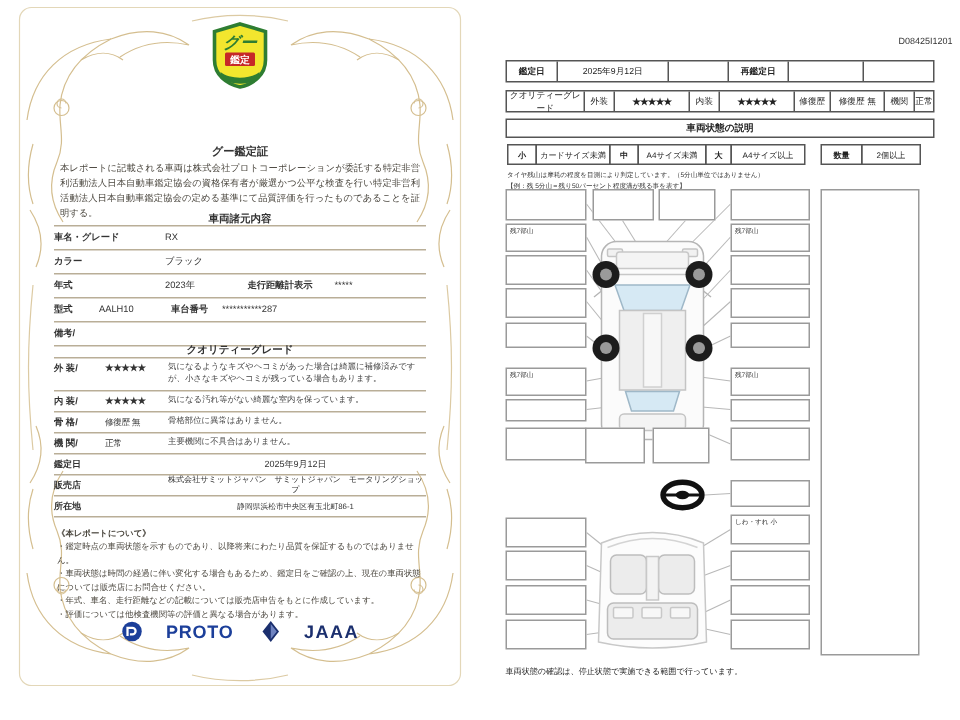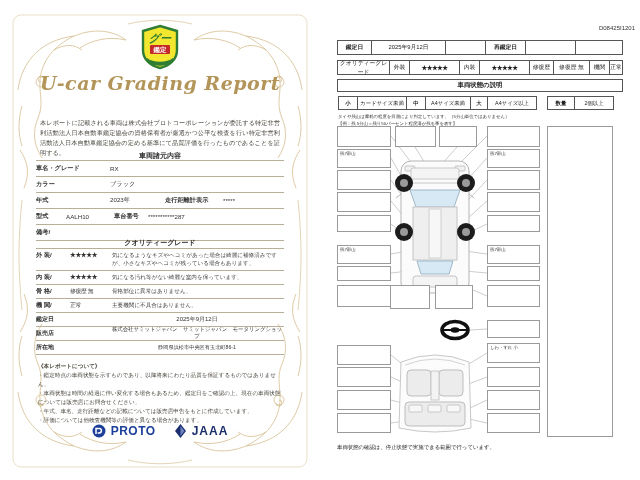--- a/index.html
+++ b/index.html
@@ -1,41 +1,41 @@
 <!DOCTYPE html>
 <html><head>
 <meta charset="utf-8">
 <style>
   html,body{margin:0;padding:0;}
   body{width:640px;height:480px;background:#ffffff;position:relative;overflow:hidden;
        font-family:"Liberation Sans",sans-serif;color:#222;}
   .abs{position:absolute;box-sizing:border-box;}
   
-  .page-left{left:8px;top:10px;width:304px;height:462px;background:#fff;}
+  .page-left{left:8px;top:0;width:304px;height:462px;background:#fff;}
   .lp-title{font-family:"DejaVu Serif",serif;font-style:italic;font-weight:bold;
             font-size:19px;color:#b3955a;text-align:center;width:100%;letter-spacing:.5px;}
   .lp-sub{font-size:7.5px;font-weight:bold;text-align:center;width:100%;color:#333;}
   .lp-intro{font-size:6.2px;line-height:1.6;color:#4a463e;text-align:justify;}
   .sec-title{font-size:7px;font-weight:bold;text-align:center;color:#333;}
   .spec-row{display:flex;align-items:center;border-bottom:1px solid #b9ae97;height:15px;
             font-size:6.2px;color:#333;}
   .spec-row .lab{font-weight:bold;width:74px;}
   .grade-row{display:flex;align-items:flex-start;border-bottom:1px solid #b9ae97;
              padding:2px 0;font-size:6.2px;color:#333;}
   .grade-row .glab{font-weight:bold;width:34px;flex:none;}
   .grade-row .gval{width:42px;flex:none;font-size:6.4px;letter-spacing:-.3px;}
   .grade-row .gdesc{flex:1;font-size:5.6px;line-height:1.5;color:#444;}
   .info-row{display:flex;align-items:center;border-bottom:1px solid #b9ae97;height:13px;
             font-size:6px;color:#333;}
   .info-row .lab{font-weight:bold;width:74px;flex:none;}
   .info-row .val{flex:1;text-align:center;}
   .notes{font-size:5.6px;line-height:1.5;color:#4a463e;}
   .notes .nt{margin:0 0 1px 0;}
   .logo-strip{display:flex;justify-content:center;align-items:center;gap:18px;width:100%;}
-  .logo{display:flex;align-items:center;gap:5px;font-weight:bold;}
+  .logo{display:flex;align-items:center;gap:16px;font-weight:bold;}
   .proto-txt{color:#1c3f9a;font-size:12px;letter-spacing:.5px;}
   .jaaa-txt{color:#1b2f6e;font-size:12px;letter-spacing:1px;}
   
   .page-right{left:325px;top:18px;width:312px;height:458px;background:#fff;}
   .rp-title{width:100%;text-align:center;font-size:7.5px;font-weight:bold;color:#222;}
   .rp-doc{font-size:6px;color:#333;}
   .tbl{display:flex;border:1px solid #555;background:#fff;}
   .tbl .c{border-right:1px solid #555;display:flex;align-items:center;justify-content:center;
           font-size:5.8px;color:#222;height:100%;box-sizing:border-box;text-align:center;}
   .tbl .c:last-child{border-right:none;}
@@ -82,21 +82,21 @@
   </svg>
 
   <svg class="abs" style="left:132px;top:14px;" width="40" height="46" viewBox="0 0 40 46">
     <path d="M20,2 L37,7 V26 C37,36 29,42 20,44 C11,42 3,36 3,26 V7 Z" fill="#f2e62e" stroke="#2e7d32" stroke-width="2.4"></path>
     <text x="20" y="18" text-anchor="middle" font-size="11" font-weight="bold" font-style="italic" fill="#2e7d32">グー</text>
     <rect x="10" y="21" width="20" height="9" rx="1" fill="#c62828"></rect>
     <text x="20" y="28" text-anchor="middle" font-size="6.5" font-weight="bold" fill="#ffffff">鑑定</text>
     <path d="M7,34 C13,39 27,39 33,34 L33,38 C27,43 13,43 7,38 Z" fill="#2e7d32"></path>
   </svg>
 
-  <div class="abs lp-title" style="top:62px;">U-car Grading Report</div>
+  <div class="abs lp-sub" style="top:96px;">グー鑑定証</div>
   <div class="abs lp-intro" style="left:32px;top:108px;width:240px;">本レポートに記載される車両は株式会社プロトコーポレーションが委託する特定非営利活動法人日本自動車鑑定協会の資格保有者が厳選かつ公平な検査を行い特定非営利活動法人日本自動車鑑定協会の定める基準にて品質評価を行ったものであることを証明する。</div>
 
   <div class="abs sec-title" style="left:0;top:141px;width:304px;">車両諸元内容</div>
 
   <div class="abs" style="left:28px;top:150px;width:248px;border-top:1px solid #b9ae97;">
     <div class="spec-row">
       <span class="lab">車名・グレード</span>
       <span>RX</span>
     </div>
     <div class="spec-row">

